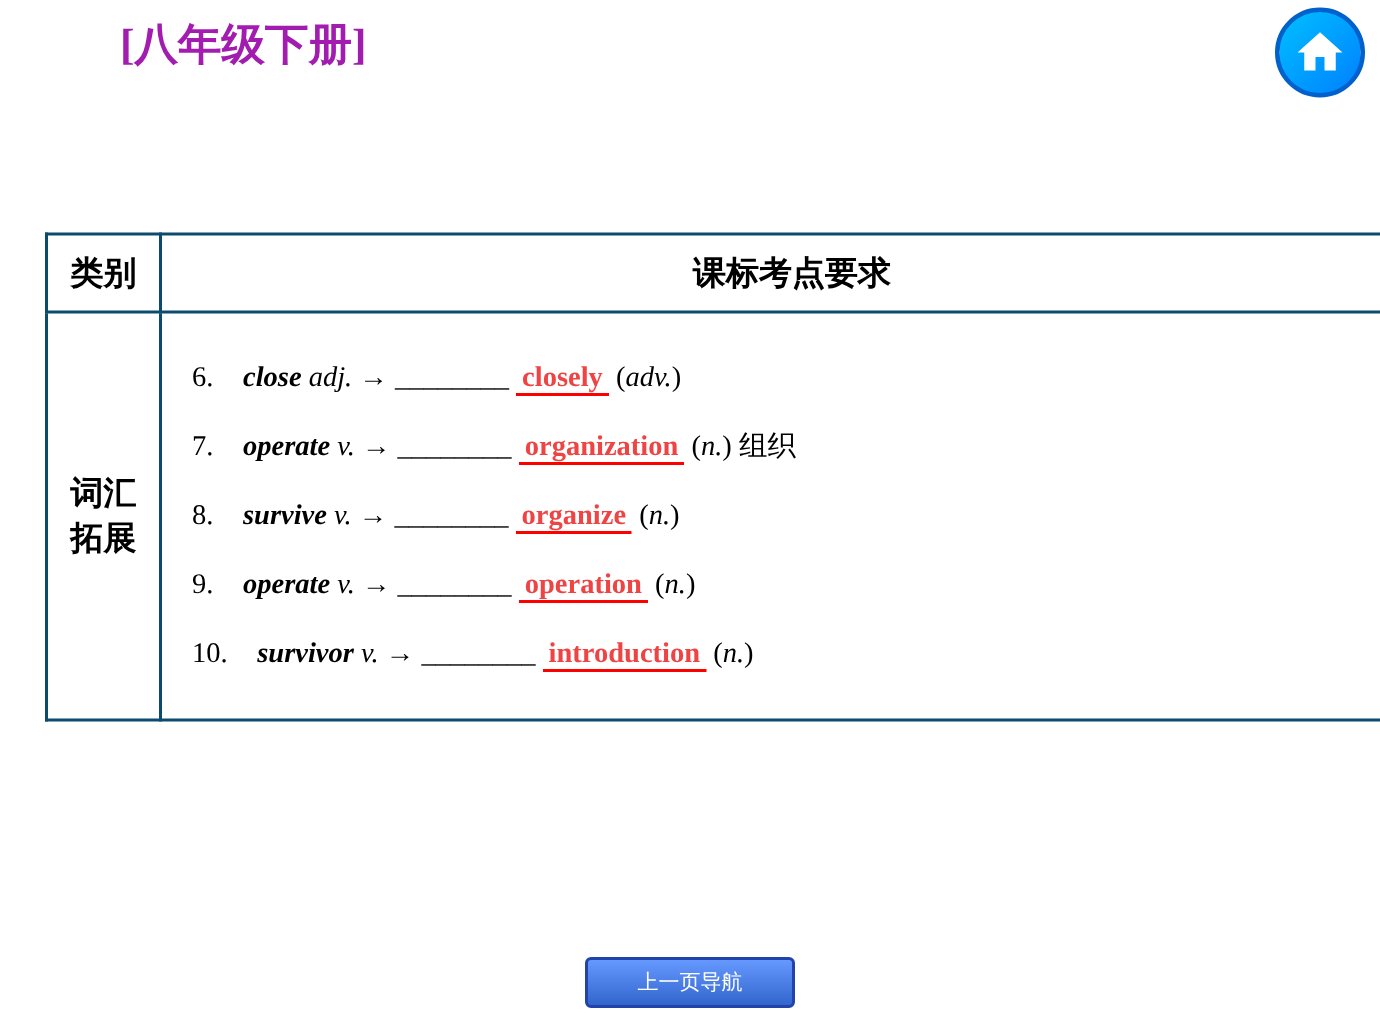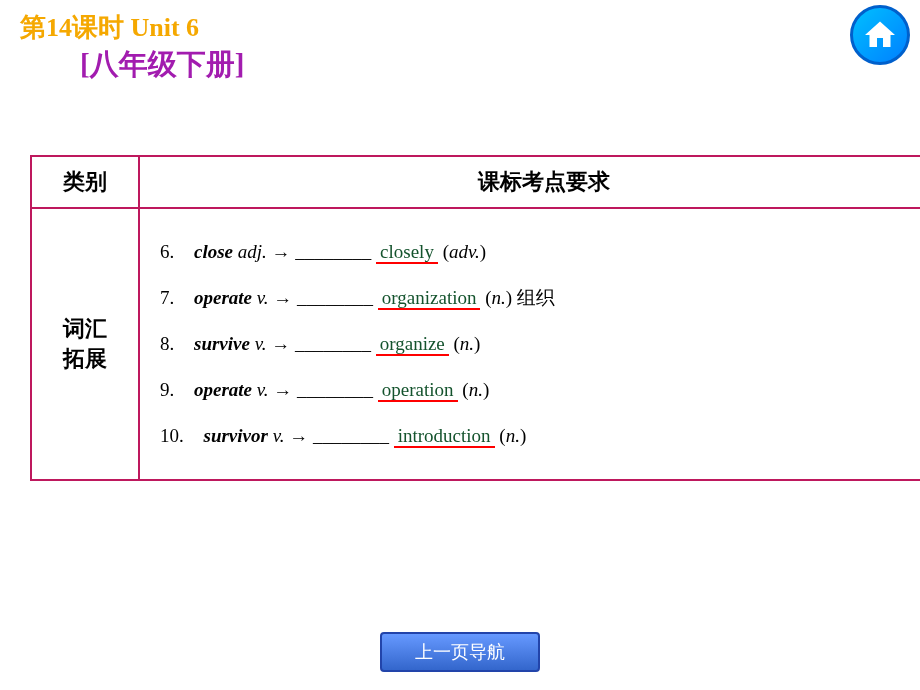--- a/index.html
+++ b/index.html
@@ -55,32 +55,32 @@
     #main-table {
       position: absolute;
       top: 155px;
       left: 30px;
       right: 30px;
       border-collapse: collapse;
       border: 2px solid #333;
       font-size: 18px;
     }
     #main-table th, #main-table td {
-      border: 2px solid #be185d;
+      border: 2px solid #0c4a6e;
       padding: 10px 14px;
       vertical-align: middle;
     }
     #main-table thead th {
       text-align: center;
       font-size: 22px;
       font-weight: bold;
       background: #fff;
     }
     #main-table .col-category {
-      width: 108px;
+      width: 76px;
       text-align: center;
       font-size: 22px;
       font-weight: bold;
       background: #fff;
       vertical-align: middle;
     }
     #main-table .col-content {
       background: #fff;
       padding: 16px 20px;
       line-height: 2.0;
@@ -97,22 +97,22 @@
       margin-left: 15px;
     }
     .word-pos {
       font-style: italic;
     }
     .arrow {
       font-weight: normal;
       text-align: right;
     }
     .blank-answer {
-      color: #14532d;
-      font-weight: normal;
+      color: #ef4444;
+      font-weight: bold;
       border-bottom: 2px solid red;
       padding: 0 4px;
       font-style: normal;
       margin-top: 16px;
     }
     .cn-meaning {
       font-style: normal;
       margin-top: 32px;
     }
 
@@ -120,39 +120,38 @@
     #bottom-buttons {
       position: absolute;
       bottom: 18px;
       left: 50%;
       transform: translateX(-50%);
       display: flex;
       gap: 20px;
     }
     .nav-btn {
       padding: 6px 33px;
-      font-size: 18px;
+      font-size: 14px;
       background: linear-gradient(to bottom, #6699ff, #3366cc);
       color: white;
       border: 2px solid #2244aa;
       border-radius: 4px;
       cursor: pointer;
       font-family: "SimSun", serif;
     }
 
     table {
       width: 100%;
       border-collapse: collapse;
     }
   </style>
 </head>
 <body>
 
 <div id="header">
-  <div class="title-line1">第14课时    Unit 6</div>
   <div class="title-line2">[八年级下册]</div>
 </div>
 
 <div id="home-icon">
   <svg viewBox="0 0 24 24">
     <path d="M10 20v-6h4v6h5v-8h3L12 3 2 12h3v8z"></path>
   </svg>
 </div>
 
 <table id="main-table">

